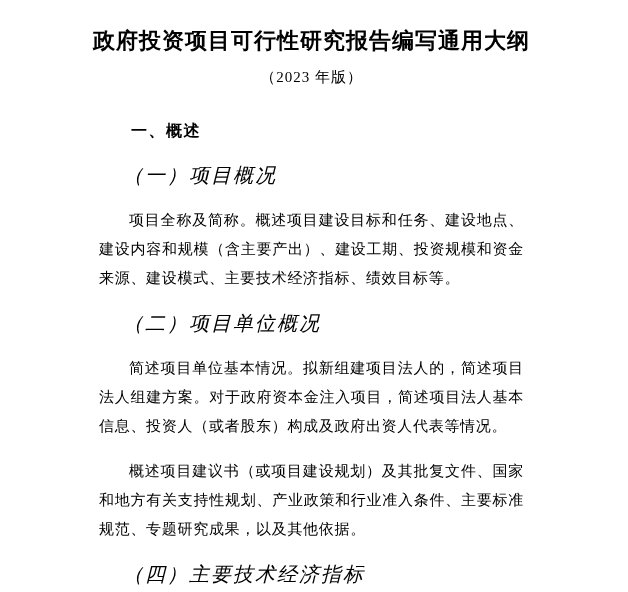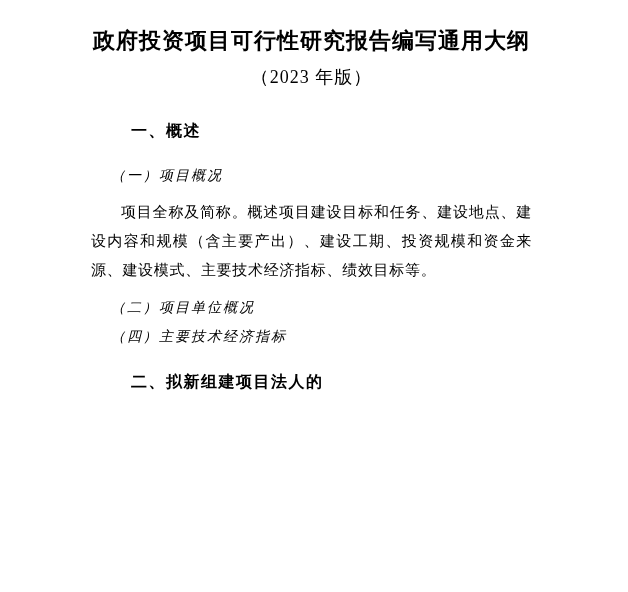--- a/index.html
+++ b/index.html
@@ -24,21 +24,21 @@
     font-family: "Liberation Serif", serif;
     font-weight: bold;
     font-size: 22px;
     line-height: 26px;
     letter-spacing: 1px;
     text-align: center;
     margin: 0;
   }
   .doc-subtitle {
     font-family: "Liberation Serif", serif;
-    font-size: 18px;
+    font-size: 15px;
     line-height: 20px;
     letter-spacing: 1px;
     text-align: center;
     margin-top: 13px;
   }
   .content {
     margin-top: 29px;
     font-size: 15px;
     line-height: 29px;
   }
@@ -46,33 +46,33 @@
     font-family: "Liberation Sans", sans-serif;
     font-weight: bold;
     font-size: 16px;
     letter-spacing: 1.5px;
     text-indent: 2em;
     margin: 16px;
   }
   .sub-heading {
     font-family: "Liberation Serif", serif;
     font-style: italic;
-    font-size: 14px;
+    font-size: 20px;
     letter-spacing: 2px;
     text-indent: 2em;
     margin: 0;
   }
   .para {
     font-family: "Liberation Serif", serif;
     font-size: 15px;
     letter-spacing: 0.7px;
     text-indent: 2em;
     text-align: justify;
     text-justify: inter-character;
-    margin: 8px;
+    margin: 16px;
   }
   .para + .sub-heading { margin-top: 5px; }
   .para + .sec-heading { margin-top: 3px; }
 </style>
 </head>
 <body>
 
 <div class="page">
   <div class="content-col">
 
@@ -81,21 +81,23 @@
     <div class="doc-subtitle">（2023 年版）</div>
 
     <div class="content">
 
       <div class="sec-heading">一、概述</div>
 
       <div class="sub-heading">（一）项目概况</div>
       <p class="para">项目全称及简称。概述项目建设目标和任务、建设地点、建设内容和规模（含主要产出）、建设工期、投资规模和资金来源、建设模式、主要技术经济指标、绩效目标等。</p>
 
       <div class="sub-heading">（二）项目单位概况</div>
+      <p class="para">简述项目单位基本情况。拟新组建项目法人的，简述项目法人组建方案。对于政府资本金注入项目，简述项目法人基本信息、投资人（或者股东）构成及政府出资人代表等情况。</p>
 
+      <p class="para">概述项目建议书（或项目建设规划）及其批复文件、国家和地方有关支持性规划、产业政策和行业准入条件、主要标准规范、专题研究成果，以及其他依据。</p>
 
       <div class="sub-heading">（四）主要技术经济指标</div>
 
       <div class="sec-heading">二、拟新组建项目法人的</div>
 
     </div>
   </div>
 </div>
 
 </body></html>

